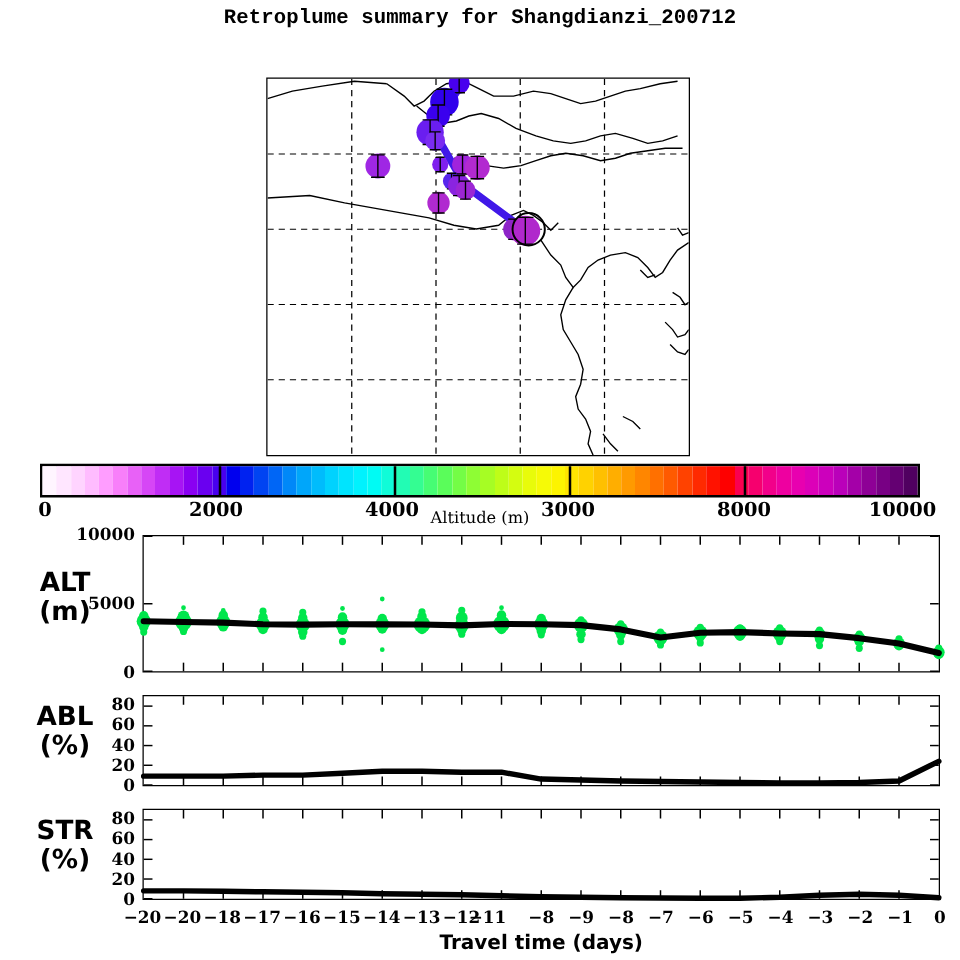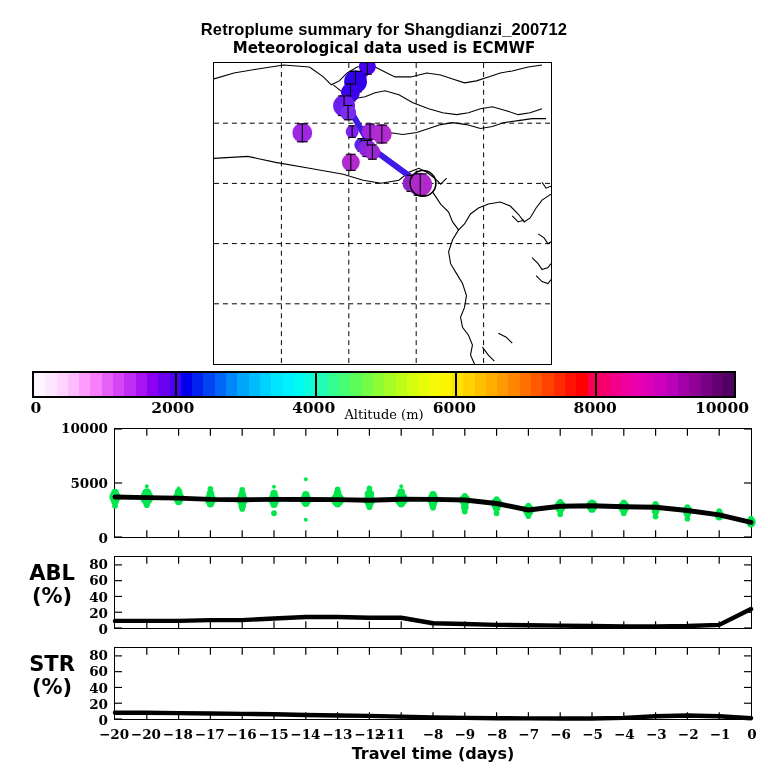--- a/index.html
+++ b/index.html
@@ -2,22 +2,22 @@
 <html><head>
 <meta charset="utf-8">
 <style>
   html,body{margin:0;padding:0;background:#fff;}
   body{width:768px;height:768px;position:relative;overflow:hidden;
        font-family:"DejaVu Sans","Liberation Sans",sans-serif;color:#000;}
   .page{position:absolute;inset:0;}
 
   
   .title-block{position:absolute;left:0;top:0;width:768px;text-align:center;}
-  .t-main{font-family:Liberation Sans, sans-serif;font-weight:bold;font-size:16.5px;
-          letter-spacing:.1px;line-height:19px;margin-top:20px;}
+  .t-main{font-family:Liberation Mono, monospace;font-weight:bold;font-size:16.5px;
+          letter-spacing:.1px;line-height:19px;margin-top:4px;}
   .t-sub{font-family:"DejaVu Sans",sans-serif;font-weight:bold;font-size:16.5px;
          line-height:21px;white-space:pre;}
   .t-met{font-family:"DejaVu Sans",sans-serif;font-weight:bold;font-size:15px;
          line-height:19px;}
 
   
   .map-wrap{position:absolute;left:213px;top:62px;width:339px;height:303px;
             border:1.3px solid #000;box-sizing:border-box;background:#fff;}
   .map-svg{position:absolute;left:0;top:0;width:100%;height:100%;}
 
@@ -57,21 +57,20 @@
   .xaxis-title{position:absolute;left:114px;top:744px;width:638px;text-align:center;
                font-family:"DejaVu Sans",sans-serif;font-weight:bold;font-size:16px;}
 </style>
 </head>
 <body>
 
 <div class="page">
 
   <div class="title-block">
     <div class="t-main">Retroplume summary for Shangdianzi_200712</div>
-    <div class="t-met">Meteorological data used is ECMWF</div>
   </div>
 
   <div class="map-wrap">
     <svg class="map-svg" id="map-svg" viewBox="0 0 339 303" preserveAspectRatio="none">
       <g id="map-grid">
           <line x1="67.8" y1="0" x2="67.8" y2="303" stroke="#000" stroke-width="1" stroke-dasharray="5,4"></line>
           <line x1="135.6" y1="0" x2="135.6" y2="303" stroke="#000" stroke-width="1" stroke-dasharray="5,4"></line>
           <line x1="203.4" y1="0" x2="203.4" y2="303" stroke="#000" stroke-width="1" stroke-dasharray="5,4"></line>
           <line x1="271.2" y1="0" x2="271.2" y2="303" stroke="#000" stroke-width="1" stroke-dasharray="5,4"></line>
           <line x1="0" y1="60.6" x2="339" y2="60.6" stroke="#000" stroke-width="1" stroke-dasharray="5,4"></line>
@@ -240,26 +239,30 @@
       <div class="cbar-cell" style="background: rgb(80, 0, 96);"></div>
       <div class="cbar-div" style="left: 141.04px;"></div>
       <div class="cbar-div" style="left: 280.88px;"></div>
       <div class="cbar-div" style="left: 420.72px;"></div>
       <div class="cbar-div" style="left: 560.56px;"></div>
     </div>
   <div class="cbar-ticks" id="cbar-ticks">
       <div class="cbar-tick-lbl" style="left: 36px;">0</div>
       <div class="cbar-tick-lbl" style="left: 172.8px;">2000</div>
       <div class="cbar-tick-lbl" style="left: 313.6px;">4000</div>
-      <div class="cbar-tick-lbl" style="left: 454.4px;">6000</div>
+      <div class="cbar-tick-lbl" style="left: 454.4px;">3000</div>
       <div class="cbar-tick-lbl" style="left: 595.2px;">8000</div>
       <div class="cbar-tick-lbl" style="left: 722px;">10000</div>
     </div>
   <div class="cbar-caption">Altitude (m)</div>
 
+  <div class="ylabel" id="ylab-alt">
+    <div>ALT</div>
+    <div>(m)</div>
+  </div>
   <div class="ylabel" id="ylab-abl">
     <div>ABL</div>
     <div>(%)</div>
   </div>
   <div class="ylabel" id="ylab-str">
     <div>STR</div>
     <div>(%)</div>
   </div>
 
   <div class="panel" id="panel-alt">

